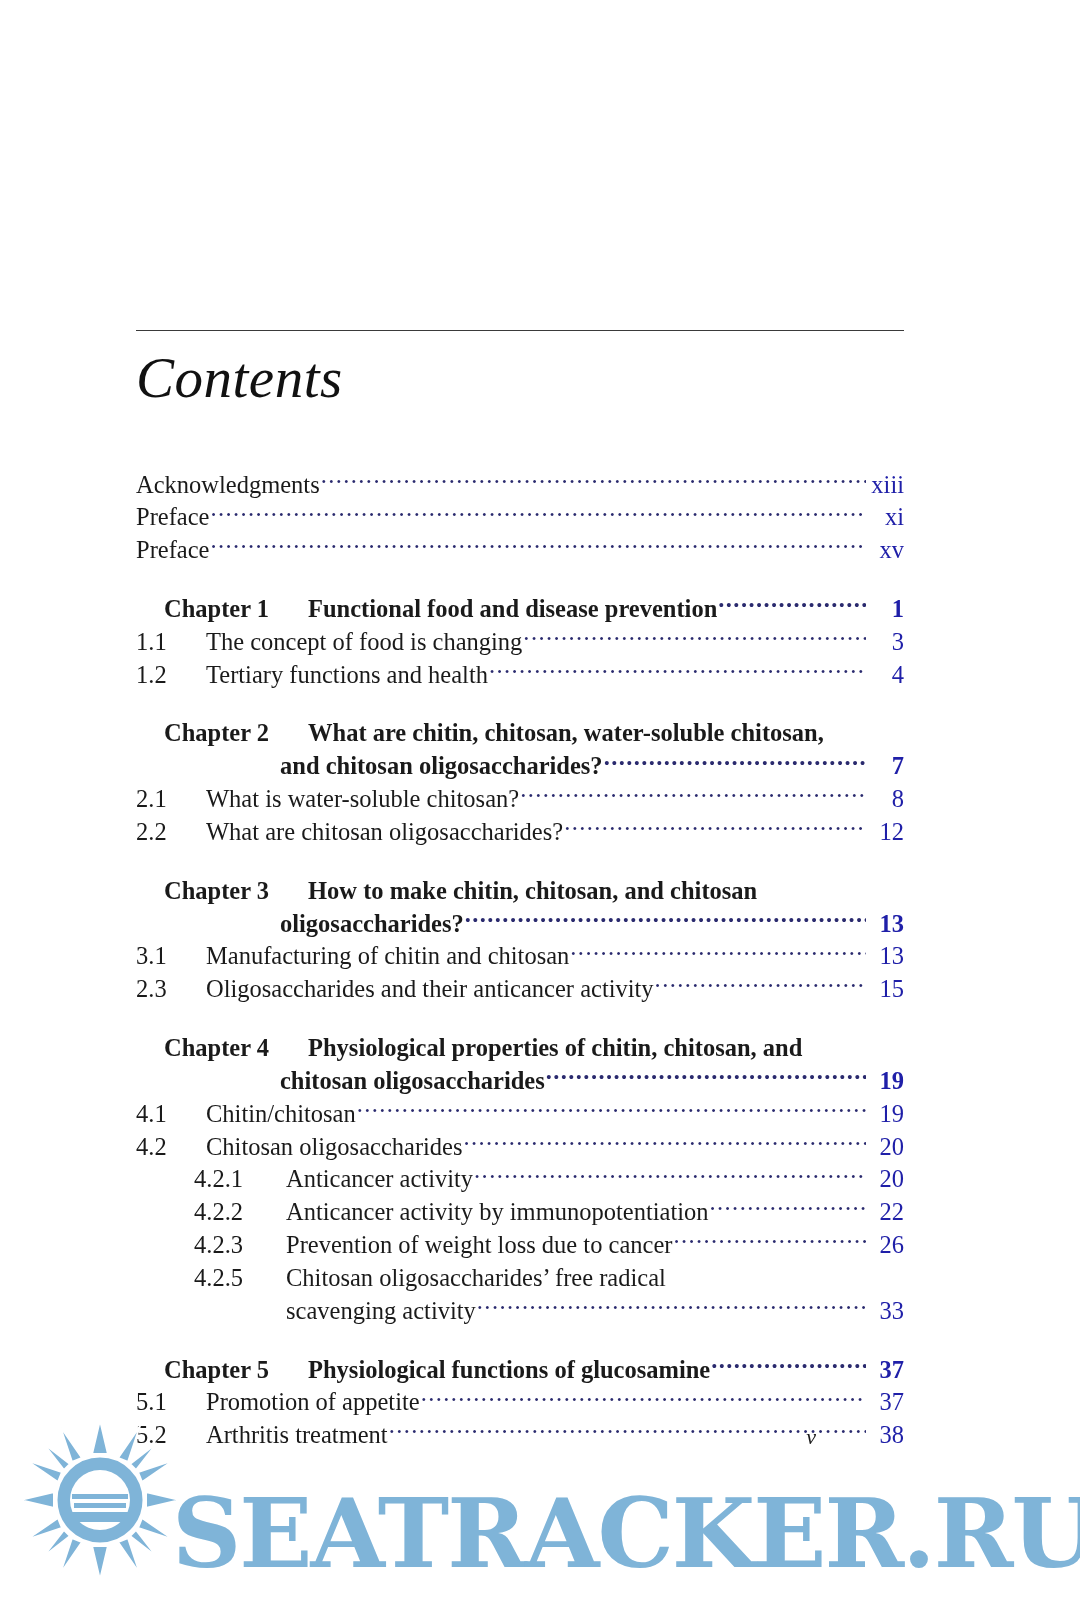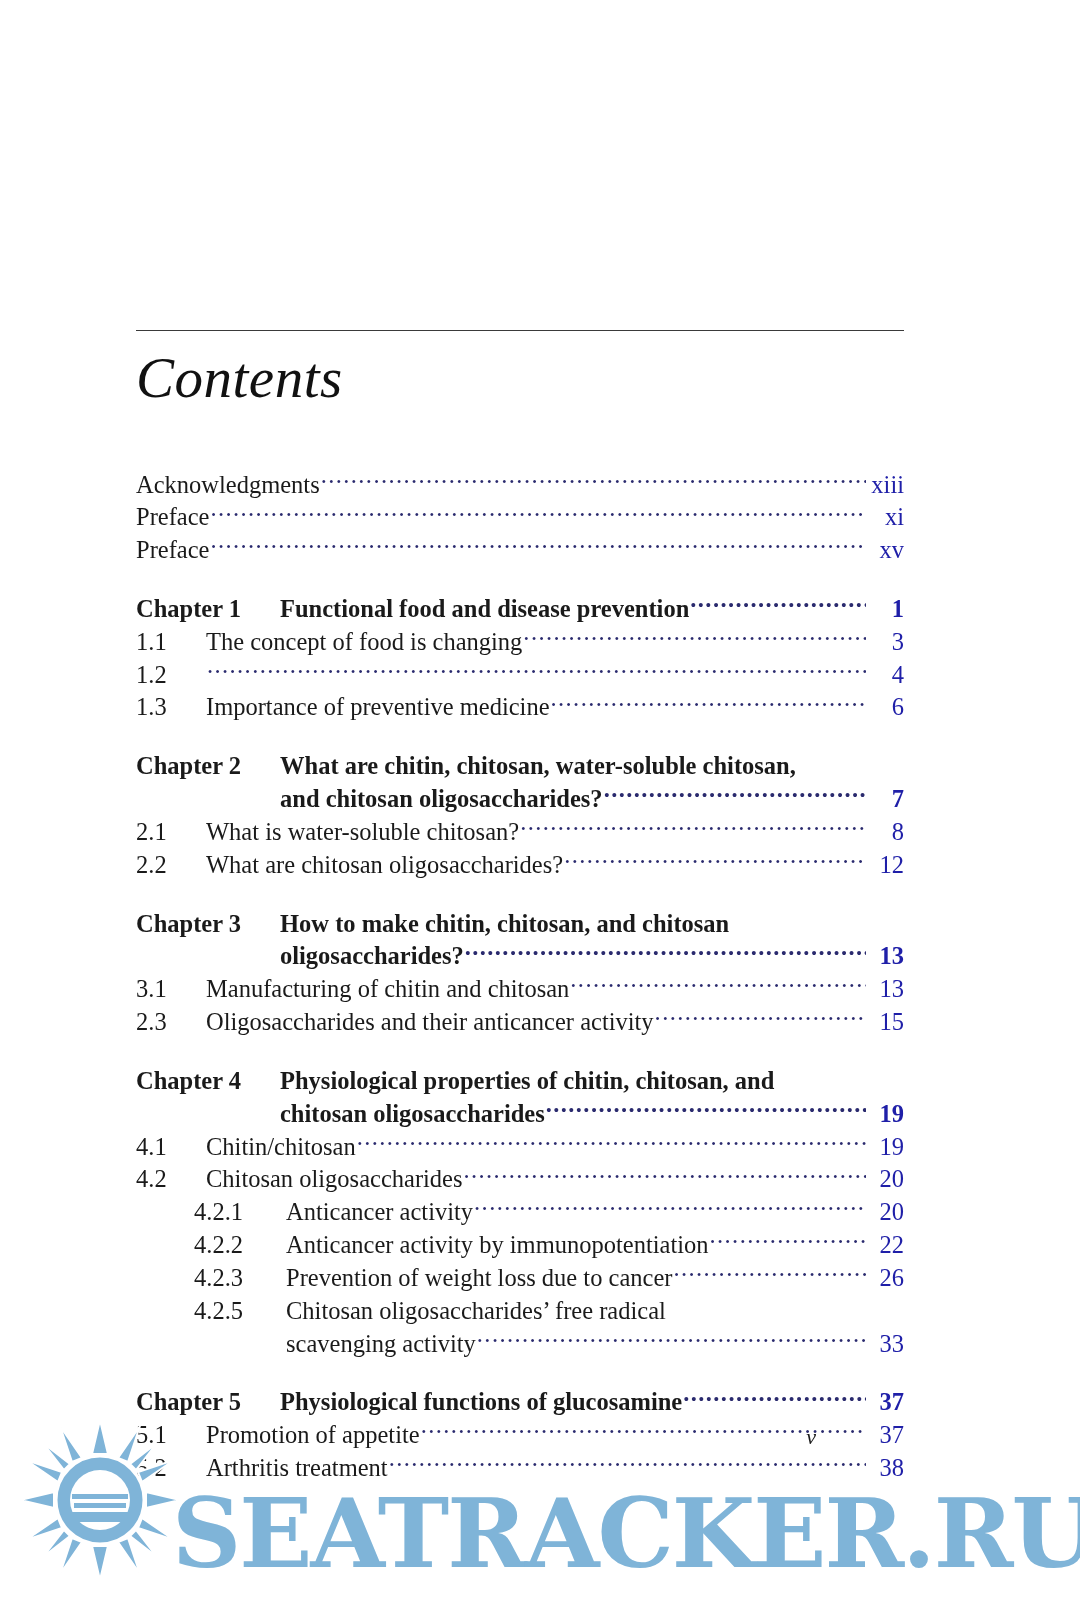--- a/index.html
+++ b/index.html
@@ -92,20 +92,21 @@
   
   .front .txt { padding-left: 0; }
 
   
   .chap-head {
     font-weight: bold;
     color: #1a1a1a;
   }
   .chap-head .chaplabel {
     flex: 0 0 144px;
+    margin-left: 28px;
   }
   .chap-head .txt { font-weight: bold; }
   .chap-head .pg { color: #1f1fa8; font-weight: bold; }
 
   .chap-head-cont .indent {
     flex: 0 0 144px;
   }
 
   
   .sec .num { flex: 0 0 70px; }
@@ -201,28 +202,23 @@
           <span class="pg">1</span>
         </div>
         <div class="row sec">
           <span class="num">1.1</span>
           <span class="txt">The concept of food is changing</span>
           <span class="leader"></span>
           <span class="pg">3</span>
         </div>
         <div class="row sec">
           <span class="num">1.2</span>
+          <span class="txt">Tertiary functions and health</span>
           <span class="leader"></span>
           <span class="pg">4</span>
-        </div>
-        <div class="row sec">
-          <span class="num">1.3</span>
-          <span class="txt">Importance of preventive medicine</span>
-          <span class="leader"></span>
-          <span class="pg">6</span>
         </div>
       </div>
 
       <div class="chap-block">
         <div class="row chap-head nodots">
           <span class="chaplabel">Chapter 2</span>
           <span class="txt">What are chitin, chitosan, water-soluble chitosan,</span>
           <span class="leader"></span>
         </div>
         <div class="row chap-head chap-head-cont">

